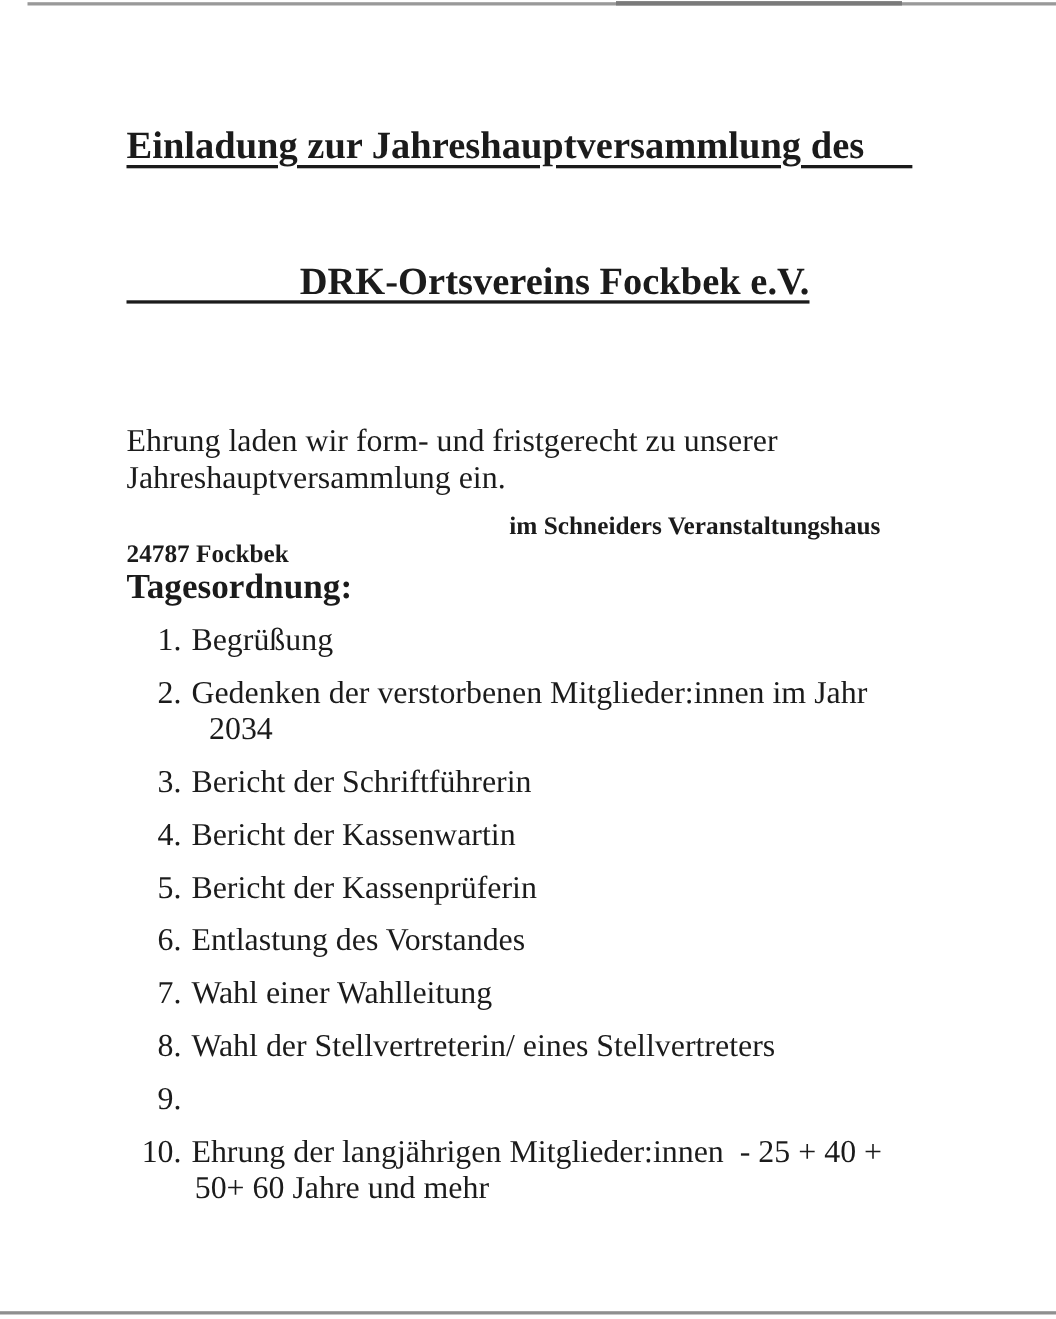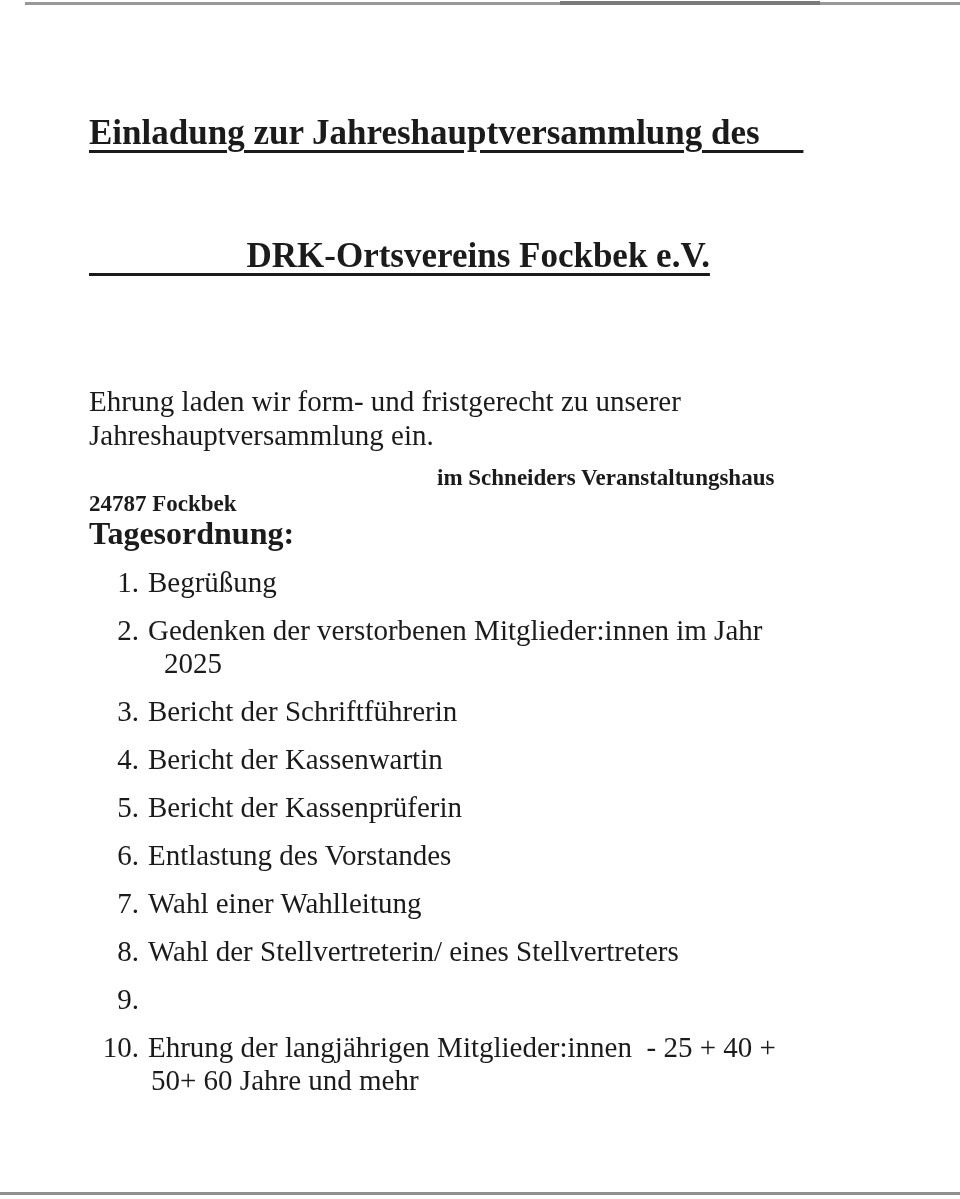--- a/index.html
+++ b/index.html
@@ -13,21 +13,21 @@
     overflow: hidden;
     position: relative;
     font-family: "Liberation Serif", "DejaVu Serif", serif;
     color: #1b1b1b;
   }
   .page {
     position: relative;
     width: 960px;
     height: 982px;
     box-sizing: border-box;
-    padding: 30px 100px 0 89px;
+    padding: 30px 100px 0 115px;
   }
   
   .scan-top {
     position: absolute;
     top: 2px; left: 25px; right: 0;
     height: 3px;
     background: #999999;
   }
   .scan-top-dark {
     position: absolute;
@@ -137,21 +137,21 @@
     <div class="it">
       <div class="num">1.</div>
       <div class="txt">
           <div>Begrüßung</div>
         </div>
     </div>
     <div class="it">
       <div class="num">2.</div>
       <div class="txt">
         <div>Gedenken der verstorbenen Mitglieder:innen im Jahr</div>
-        <div class="cont cont-deep">2025</div>
+        <div class="cont cont-deep">2034</div>
       </div>
     </div>
     <div class="it">
       <div class="num">3.</div>
       <div class="txt">
           <div>Bericht der Schriftführerin</div>
         </div>
     </div>
     <div class="it">
       <div class="num">4.</div>

